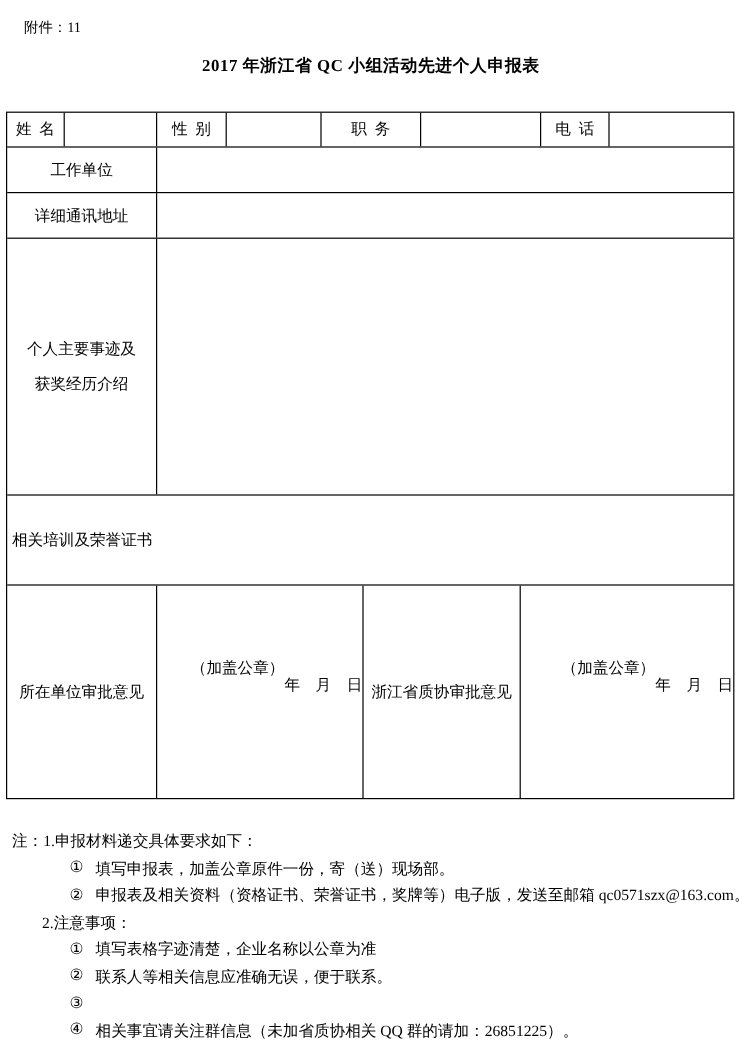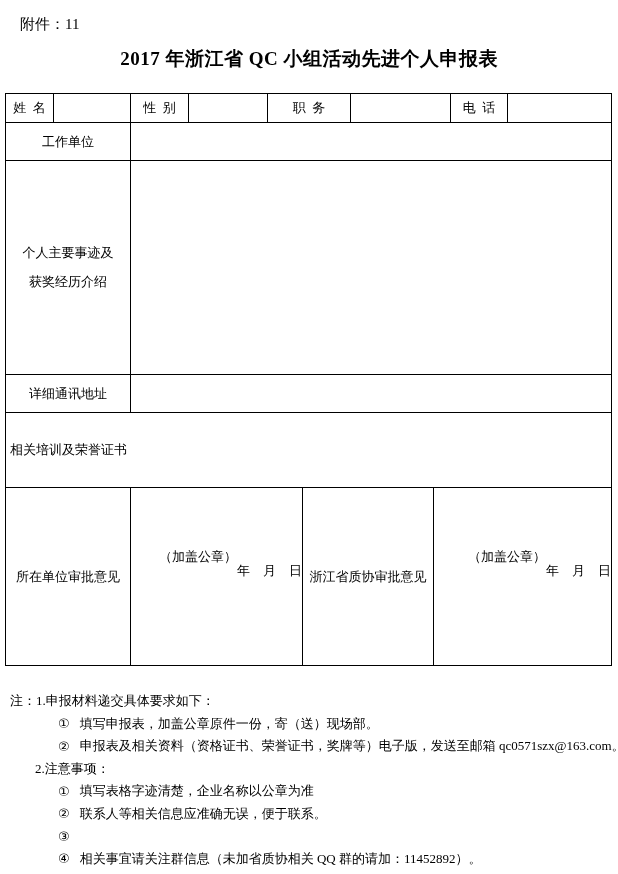--- a/index.html
+++ b/index.html
@@ -4,24 +4,24 @@
 <style>
   * { margin:0; padding:0; box-sizing:border-box; }
   html,body { background:#ffffff; }
   body {
     width:618px; height:874px;
     font-family:"Liberation Serif","DejaVu Serif",serif;
     color:#000;
   }
   .page { position:relative; width:618px; height:874px; overflow:hidden; background:#fff; }
 
-  .attachment { position:absolute; left:20px; top:15px; font-size:15px; }
+  .attachment { position:absolute; left:20px; top:15px; font-size:12px; }
   .doc-title {
     position:absolute; left:0; top:46px; width:100%;
-    text-align:center; font-size:19px; font-weight:bold; letter-spacing:0.5px;
+    text-align:center; font-size:14px; font-weight:bold; letter-spacing:0.5px;
   }
 
   .form-table {
     position:absolute; left:5px; top:93px; width:607px; height:573px;
     border:1px solid #000;
   }
   .row { display:flex; border-bottom:1px solid #000; width:100%; }
   .row:last-child { border-bottom:none; }
   .cell {
     border-right:1px solid #000;
@@ -87,30 +87,30 @@
       <div class="cell w-val3"></div>
       <div class="cell w-phone">电&nbsp;&nbsp;话</div>
       <div class="cell w-last"></div>
     </div>
 
     <div class="row r2">
       <div class="cell w-label">工作单位</div>
       <div class="cell w-wide"></div>
     </div>
 
+    <div class="row r3">
+      <div class="cell w-label">详细通讯地址</div>
+      <div class="cell w-wide"></div>
+    </div>
+
     <div class="row r4">
       <div class="cell w-label two-line">
         <div>个人主要事迹及</div>
         <div class="line2">获奖经历介绍</div>
       </div>
-      <div class="cell w-wide"></div>
-    </div>
-
-    <div class="row r3">
-      <div class="cell w-label">详细通讯地址</div>
       <div class="cell w-wide"></div>
     </div>
 
     <div class="row r5">
       <div class="cell w-label">相关培训及荣誉证书</div>
     </div>
 
     <div class="row r6">
       <div class="cell w-label">所在单位审批意见</div>
       <div class="cell w-seal1 seal-cell">
@@ -148,17 +148,17 @@
     </div>
     <div class="note-line indent-2">
       <span class="marker">②</span>
       <span>联系人等相关信息应准确无误，便于联系。</span>
     </div>
     <div class="note-line indent-2">
       <span class="marker">③</span>
     </div>
     <div class="note-line indent-2">
       <span class="marker">④</span>
-      <span>相关事宜请关注群信息（未加省质协相关 QQ 群的请加：11452892）。</span>
+      <span>相关事宜请关注群信息（未加省质协相关 QQ 群的请加：26851225）。</span>
     </div>
   </div>
 
 </div>
 
 </body></html>

